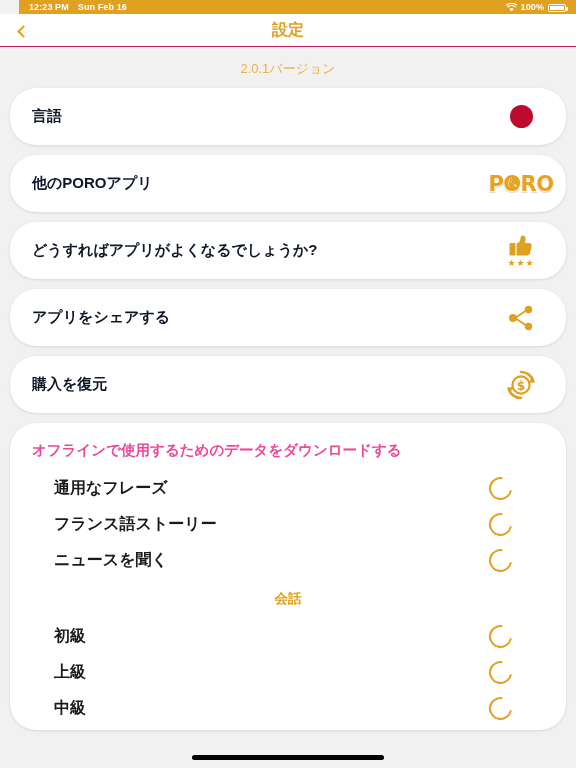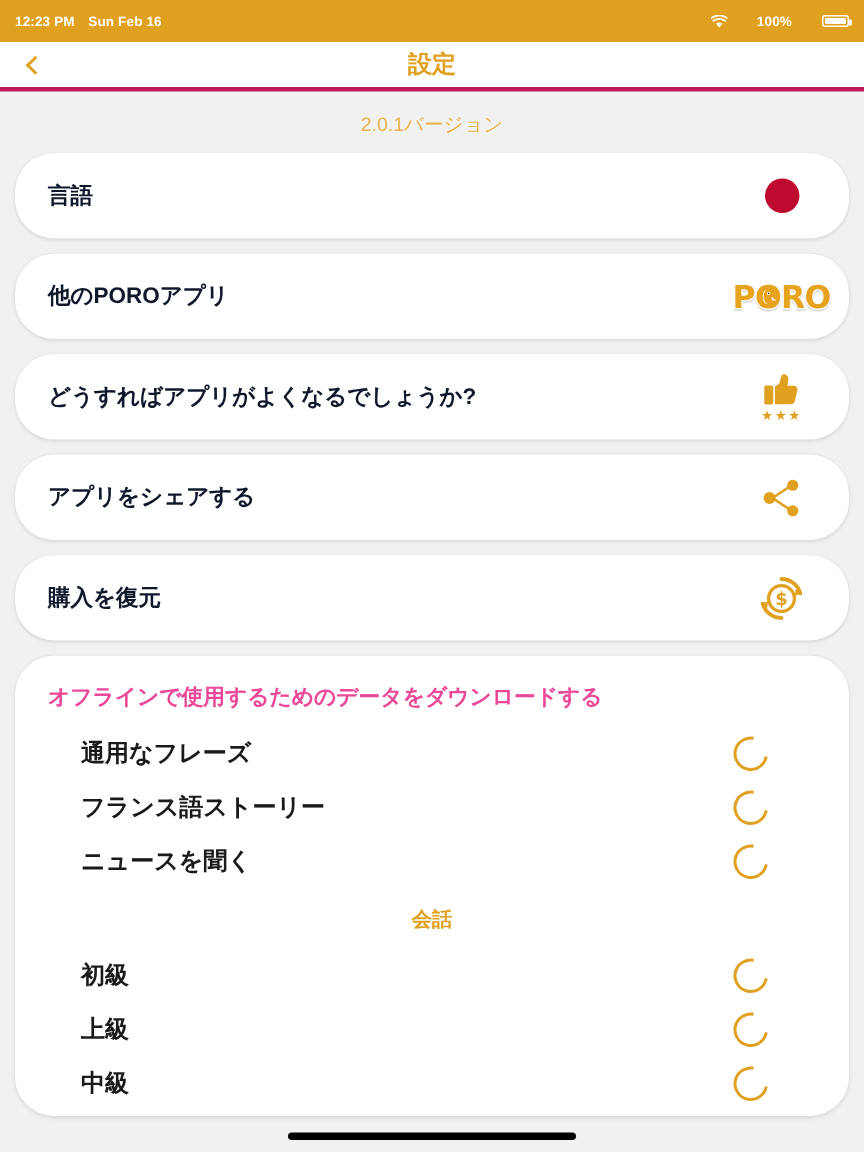--- a/index.html
+++ b/index.html
@@ -11,36 +11,37 @@
   }
 
   body {
     font-family: "Liberation Sans", "DejaVu Sans", sans-serif;
     background: #f1f1f1;
     position: relative;
   }
 
   
   .status-bar {
-    height: 28px;
+    height: 14px;
     background: #E0A020;
     display: flex;
     align-items: center;
     padding: 0 10px;
     color: #ffffff;
     font-size: 9px;
     font-weight: bold;
     letter-spacing: 0.1px;
+    margin-left: 19px;
   }
   .status-left { display: flex; align-items: center; gap: 9px; }
   .status-right {
     margin-left: auto;
     display: flex;
-    align-items: center;
-    gap: 20px;
+    align-items: flex-end;
+    gap: 4px;
   }
   .wifi-icon { display: inline-block; width: 11px; height: 9px; position: relative; }
   .wifi-icon svg { display: block; }
   .battery-icon {
     width: 18px; height: 8px;
     border: 1px solid #ffffff;
     border-radius: 2px;
     position: relative;
     display: inline-block;
   }
@@ -58,23 +59,23 @@
     background: #ffffff;
     border-radius: 1px;
     display: block;
   }
 
   
   .nav-bar {
     height: 33px;
     background: #ffffff;
     display: flex;
-    align-items: center;
+    align-items: flex-end;
     position: relative;
-    border-bottom: 3px solid #be185d;
+    border-bottom: 1px solid #be185d;
   }
   .back-btn {
     position: absolute;
     left: 6px;
     width: 34px; height: 30px;
     display: flex;
     align-items: center;
     justify-content: center;
     cursor: pointer;
   }

